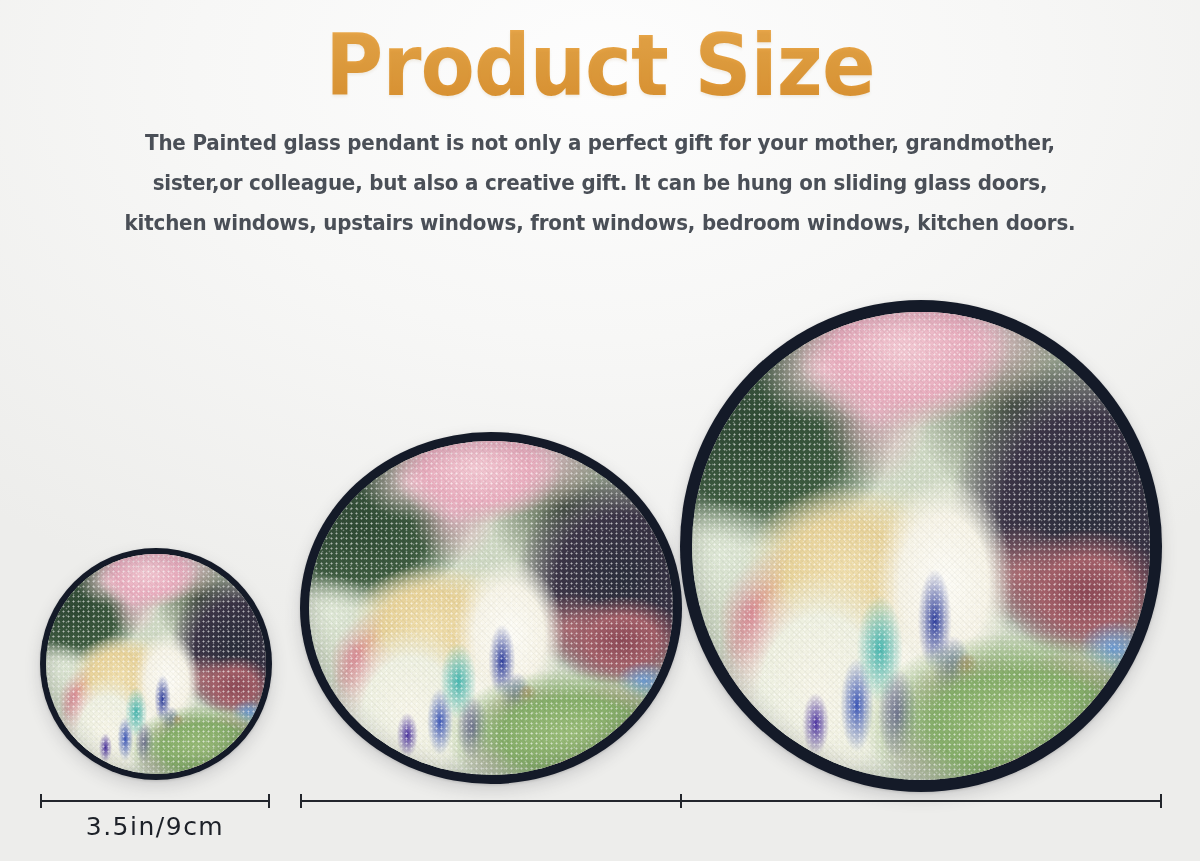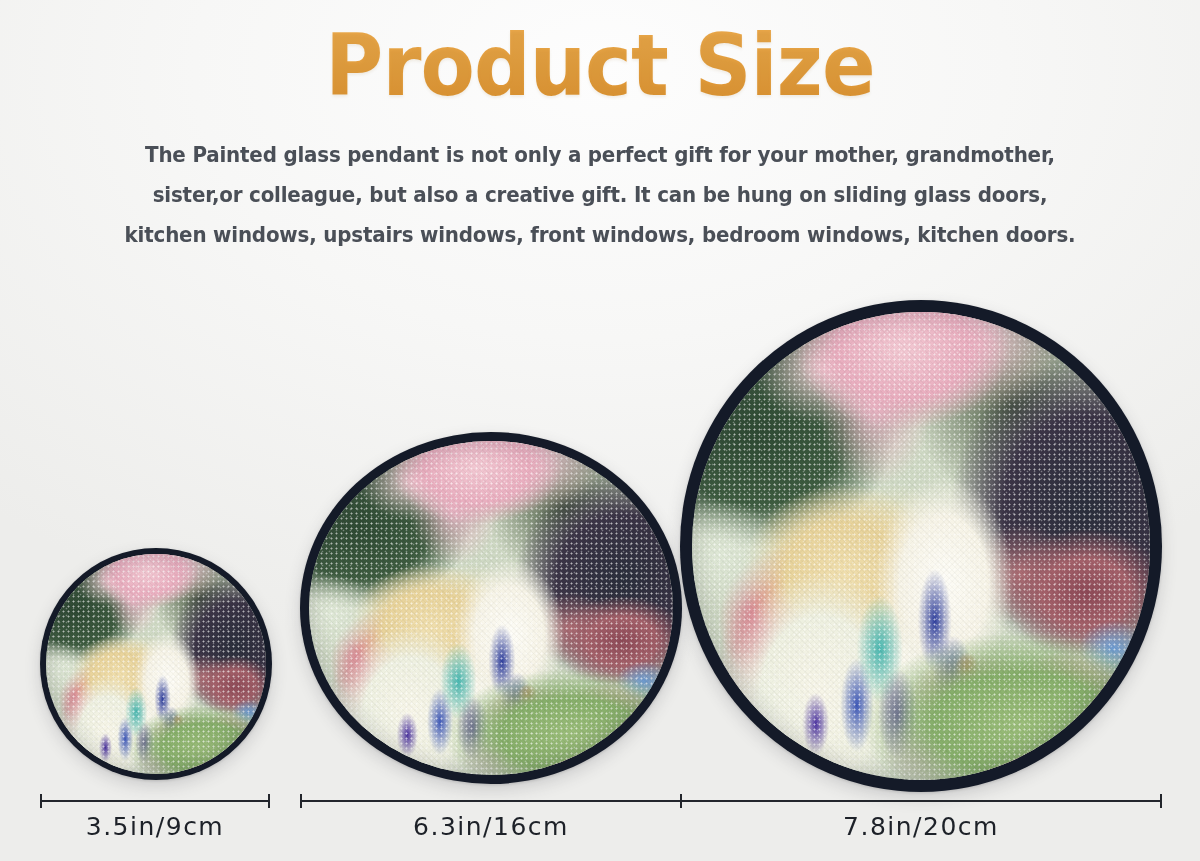--- a/index.html
+++ b/index.html
@@ -45,21 +45,21 @@
     background: linear-gradient(180deg, #edad52 0%, #e5a040 55%, #dd9230 100%);
     -webkit-background-clip: text;
     background-clip: text;
     -webkit-text-fill-color: transparent;
     text-shadow: 0 2px 3px rgba(150,110,40,0.10);
     transform: scaleX(0.92);
     transform-origin: 50% 50%;
   }
 
   #subtitle {
-    margin: 12px;
+    margin: 0;
     padding-top: 14px;
     font-family: "DejaVu Sans", sans-serif;
     font-size: 20.5px;
     font-weight: bold;
     line-height: 1.95;
     color: #4a4f57;
     letter-spacing: -0.2px;
   }
   #subtitle .line {
     display: block;
@@ -330,16 +330,14 @@
         <div class="layer-vignette"></div>
       </div>
     </div>
   </div>
 
   <div id="dim-line-small" class="dim-line"></div>
   <div id="dim-line-medium" class="dim-line"></div>
   <div id="dim-line-large" class="dim-line"></div>
 
   <div id="dim-label-small" class="dim-label">3.5in/9cm</div>
-  <div id="dim-label-medium" class="dim-label">6.3in/16cm</div>
-  <div id="dim-label-large" class="dim-label">7.8in/20cm</div>
 
 </div>
 
 </body></html>

